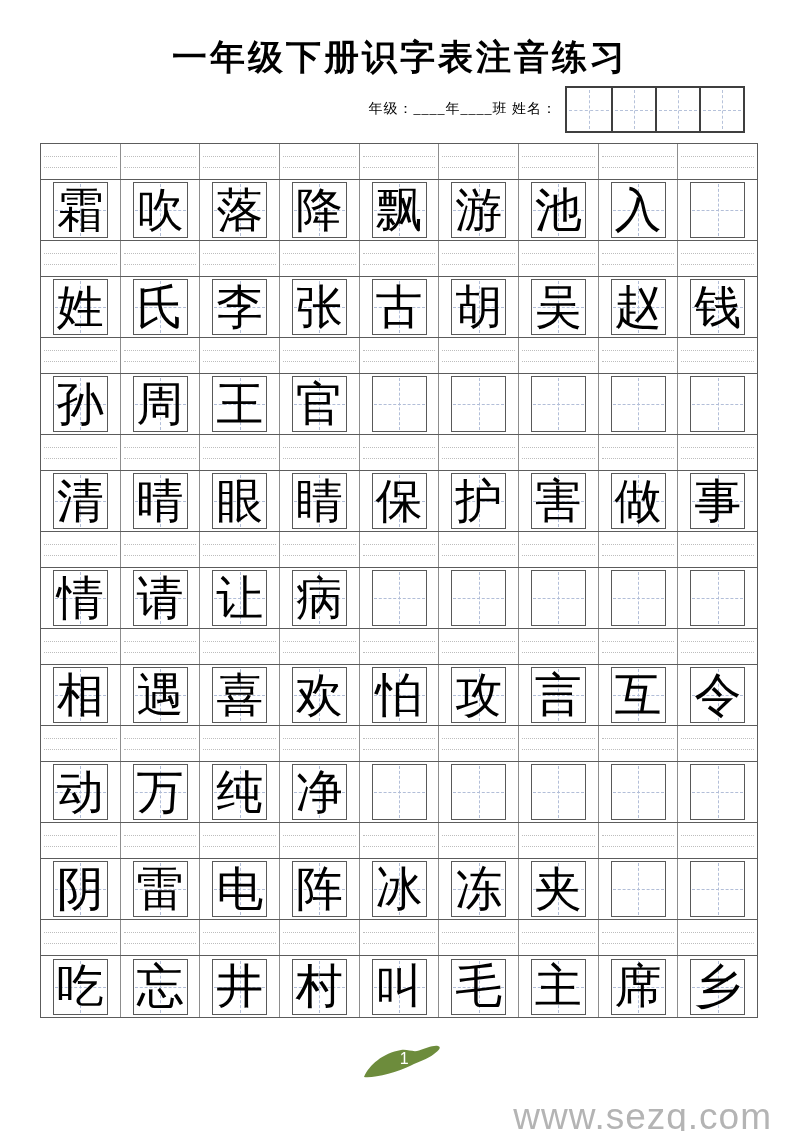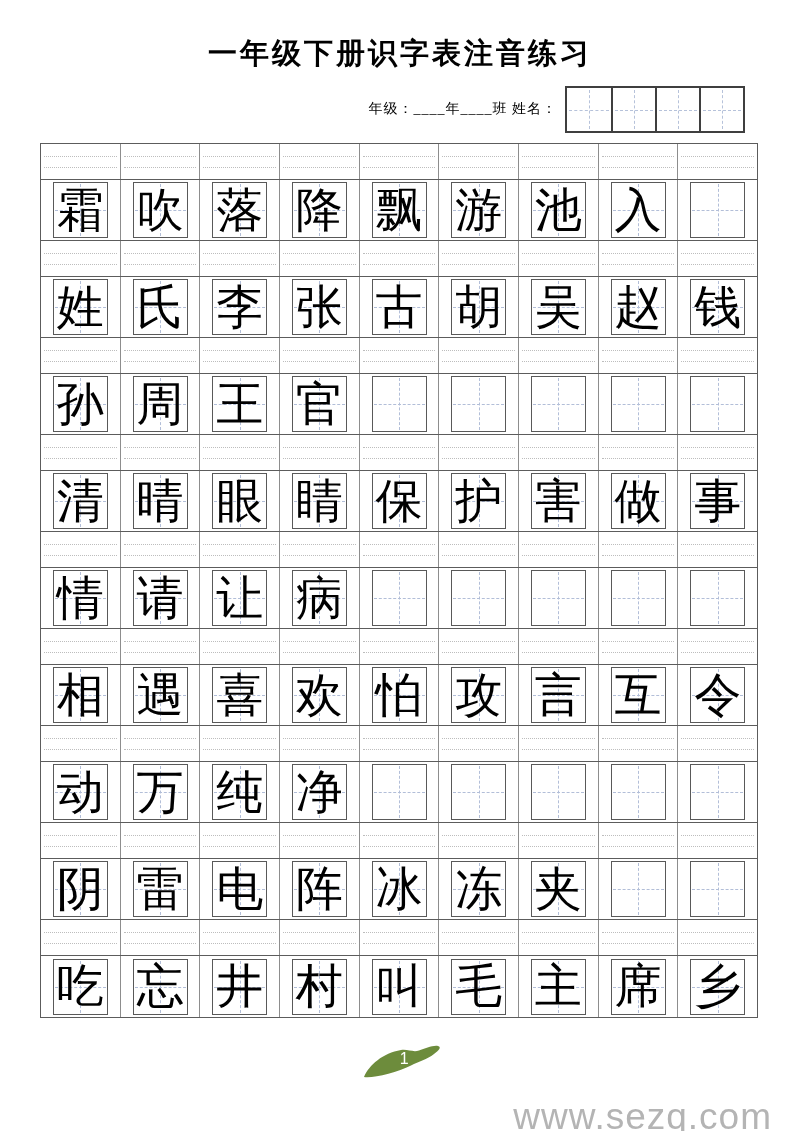--- a/index.html
+++ b/index.html
@@ -8,21 +8,21 @@
     width: 800px; height: 1131px;
     position: relative;
     font-family: "Liberation Serif", serif;
     color: #000;
   }
 
   
   .page-title {
     position: absolute; top: 34px; left: 0; width: 100%;
     text-align: center;
-    font-size: 29px; font-weight: bold; letter-spacing: 3px;
+    font-size: 35px; font-weight: bold; letter-spacing: 3px;
   }
   .form-row {
     position: absolute; top: 86px; right: 55px;
     display: flex; align-items: center; gap: 8px;
   }
   .form-text { font-size: 14px; letter-spacing: 1px; padding-bottom: 2px; }
   .name-boxes { display: flex; border: 2px solid #3f3f3f; background: #fff; }
   .name-box { width: 44px; height: 43px; position: relative; }
   .name-box + .name-box { border-left: 2px solid #3f3f3f; }
   .name-box::before {

